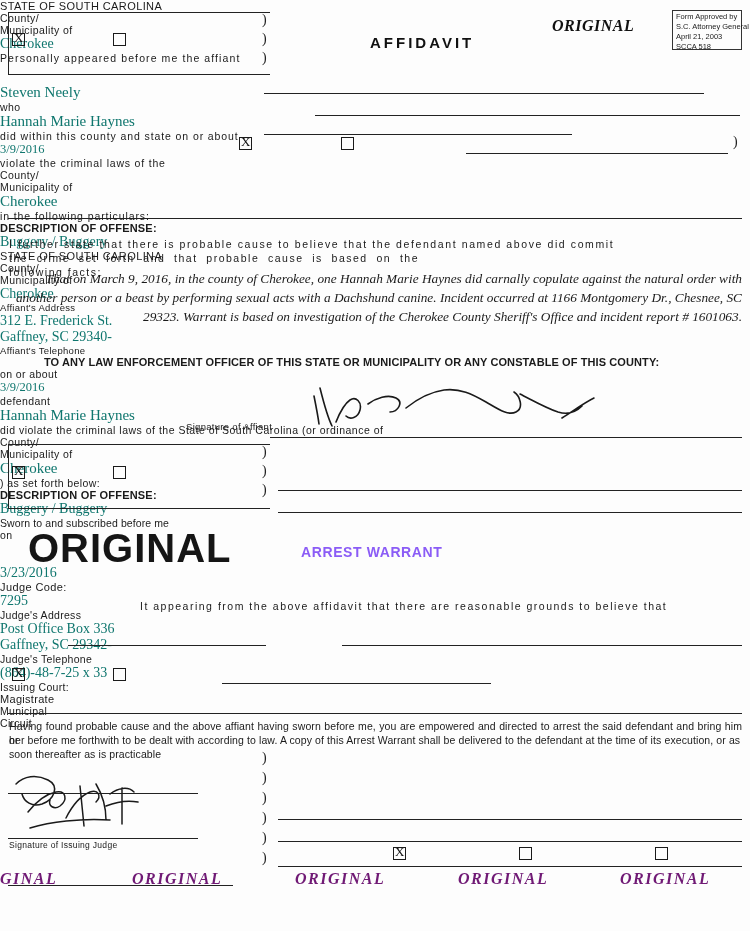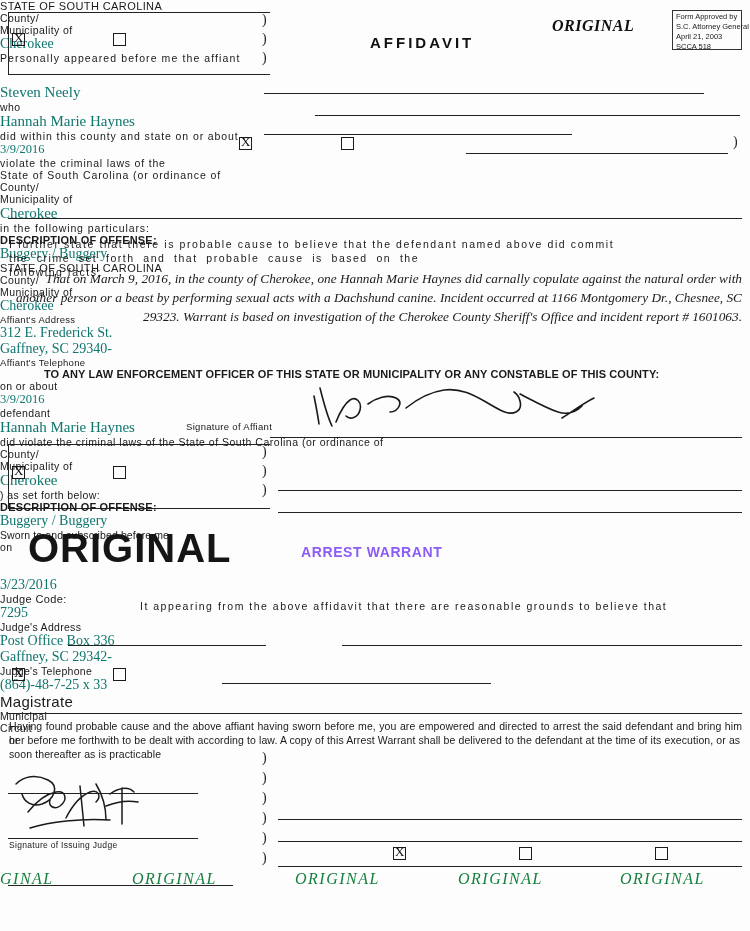--- a/index.html
+++ b/index.html
@@ -105,24 +105,24 @@
     font-family: "Liberation Sans", sans-serif;
     font-weight: bold;
     font-size: 40px;
     letter-spacing: 1px;
     color: #151515;
   }
   .footer-original {
     position: absolute;
     font-family: "Liberation Serif", serif;
     font-style: italic;
-    font-weight: normal;
+    font-weight: bold;
     font-size: 16px;
     letter-spacing: 1.5px;
-    color: #15803d;
+    color: #701a75;
   }
   .title-affidavit {
     position: absolute;
     font-family: "Liberation Sans", sans-serif;
     font-size: 15px;
     font-weight: bold;
     letter-spacing: 3px;
     color: #111;
   }
   .title-warrant {
@@ -188,21 +188,20 @@
   <div class="lbl" style="left:714px; top:79px;">who</div>
 
   <div class="hw" style="left:317px; top:97px; font-size:15px;">Hannah Marie Haynes</div>
   <div class="rule" style="left:315px; top:115px; width:425px;"></div>
 
   <div class="lbl" style="left:9px; top:121px; letter-spacing:0.9px;">did within this county and state on or about</div>
   <div class="hw hw-sm" style="left:266px; top:118px;">3/9/2016</div>
   <div class="rule" style="left:264px; top:134px; width:308px;"></div>
   <div class="lbl" style="left:576px; top:121px; letter-spacing:0.8px;">violate the criminal laws of the</div>
 
-  <div class="lbl" style="left:9px; top:139px; letter-spacing:0.9px;">State of South Carolina (or ordinance of</div>
   <div class="box" style="left:239px; top:137px;">
     <span class="x">X</span>
   </div>
   <div class="lbl" style="left:258px; top:139px;">County/</div>
   <div class="box" style="left:341px; top:137px;">
     <span class="x"></span>
   </div>
   <div class="lbl" style="left:360px; top:139px;">Municipality of</div>
   <div class="hw" style="left:476px; top:135px; font-size:15px;">Cherokee</div>
   <div class="rule" style="left:466px; top:153px; width:262px;"></div>
@@ -313,24 +312,25 @@
 
   <div class="lbl lbl-sm" style="left:284px; top:786px; font-size:10.5px;">Judge's Address</div>
   <div class="hw" style="left:383px; top:782px;">Post Office Box 336</div>
   <div class="hw" style="left:383px; top:801px;">Gaffney, SC 29342-</div>
   <div class="rule" style="left:278px; top:819px; width:464px;"></div>
 
   <div class="lbl lbl-sm" style="left:284px; top:824px; font-size:10.5px;">Judge's Telephone</div>
   <div class="hw" style="left:383px; top:821px;">(864)-48-7-25 x 33</div>
   <div class="rule" style="left:278px; top:841px; width:464px;"></div>
 
+  <div class="lbl lbl-sm" style="left:304px; top:850px; font-size:10.5px;">Issuing Court:</div>
   <div class="box" style="left:393px; top:847px;">
     <span class="x">X</span>
   </div>
-  <div class="lbl lbl-sm" style="left:414px; top:850px; font-size:15px;">Magistrate</div>
+  <div class="lbl lbl-sm" style="left:414px; top:850px; font-size:11px;">Magistrate</div>
   <div class="box" style="left:519px; top:847px;">
     <span class="x"></span>
   </div>
   <div class="lbl lbl-sm" style="left:540px; top:850px; font-size:10.5px;">Municipal</div>
   <div class="box" style="left:655px; top:847px;">
     <span class="x"></span>
   </div>
   <div class="lbl lbl-sm" style="left:676px; top:850px; font-size:10.5px;">Circuit</div>
   <div class="rule" style="left:278px; top:866px; width:464px;"></div>
 

